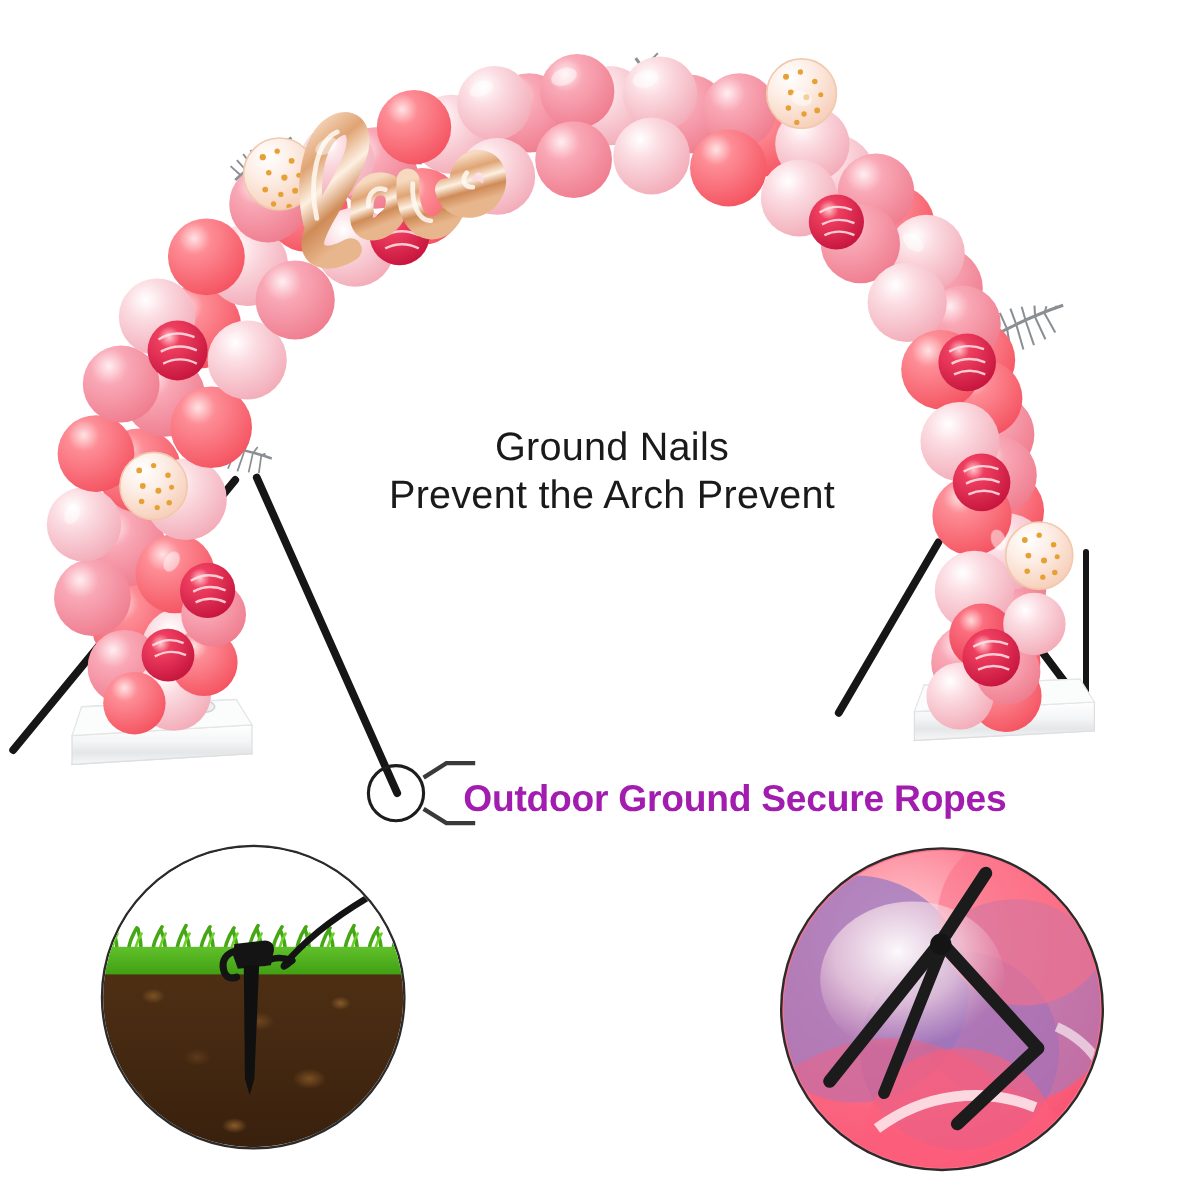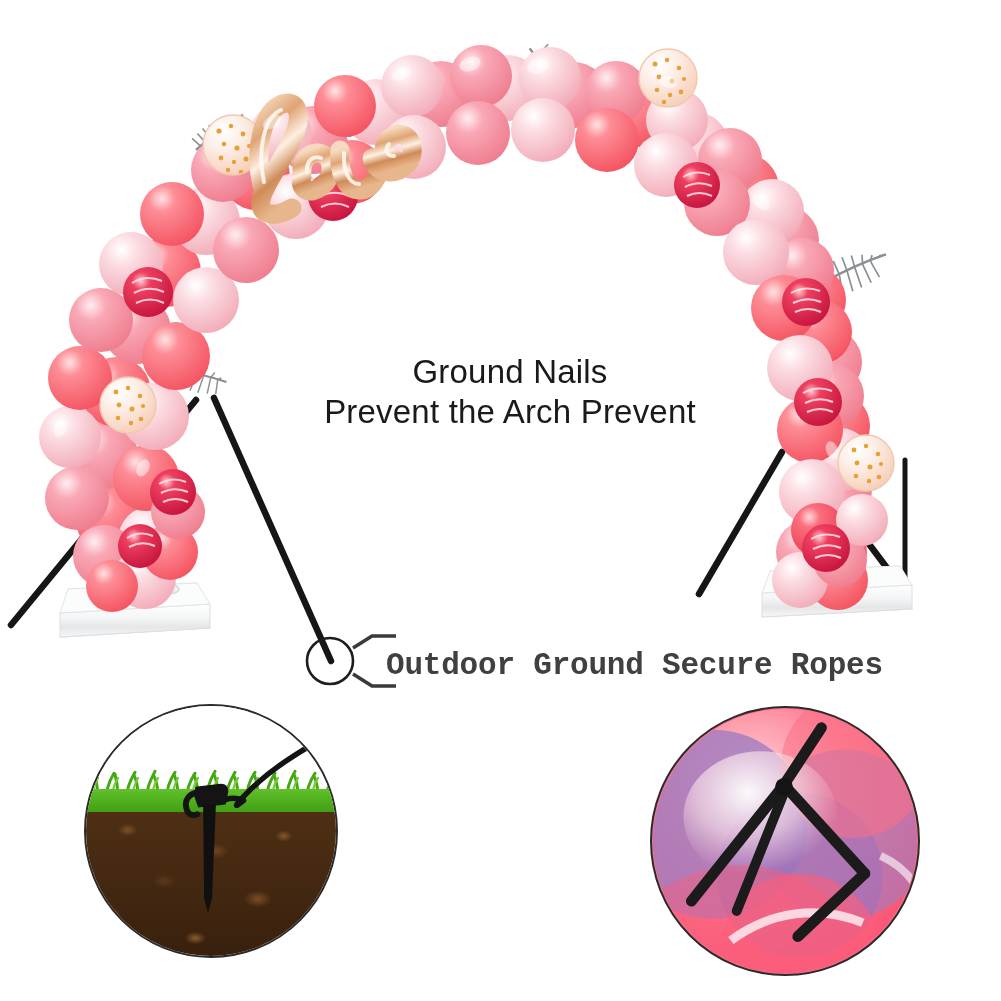--- a/index.html
+++ b/index.html
@@ -12,23 +12,23 @@
     text-align:center; color:#1a1a1a; line-height:1.22;
     font-size:33px; font-weight:400; letter-spacing:.2px;
     font-family:"Liberation Sans",sans-serif;
   }
   #headline .l1{display:block;}
   #headline .l2{display:block;}
 
   
   #ropes-caption{
     position:absolute; left:386px; top:648px;
-    color:#404040; font-size:31px; font-weight:bold;
+    color:#a21caf; font-size:31px; font-weight:bold;
     white-space:nowrap; letter-spacing:-.2px;
-    font-family:Liberation Mono, monospace;
+    font-family:Liberation Sans, sans-serif;
   }
 
   
   .detail-circle{
     position:absolute; border-radius:50%; overflow:hidden;
     border:2px solid #2b2b2b; box-sizing:border-box;
   }
   #circle-soil{ left:84px; top:704px; width:254px; height:254px; background:#fff; }
   #circle-joint{ left:650px; top:706px; width:270px; height:270px; background:#f9718a; }
 

